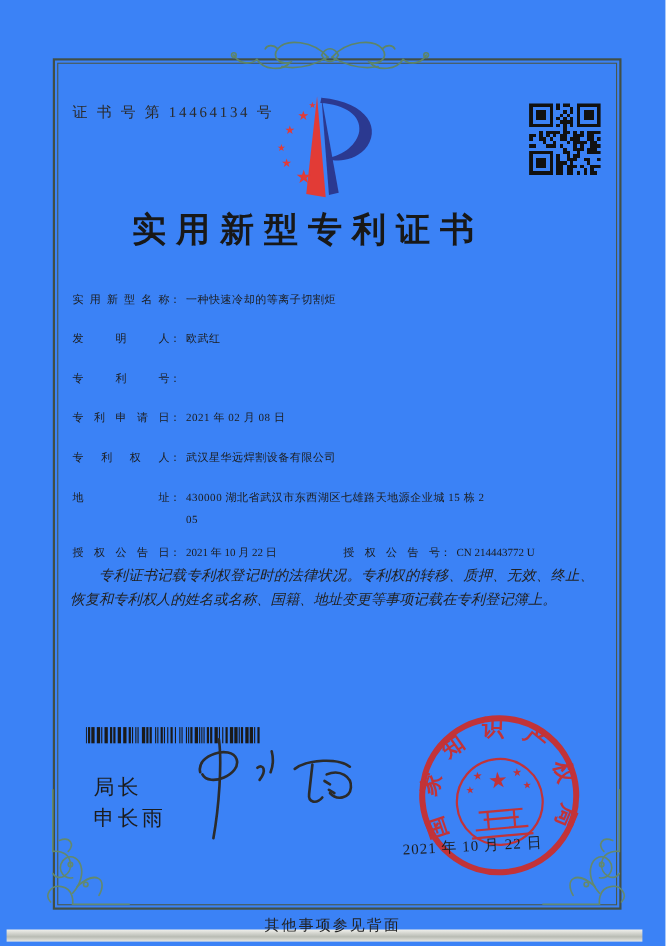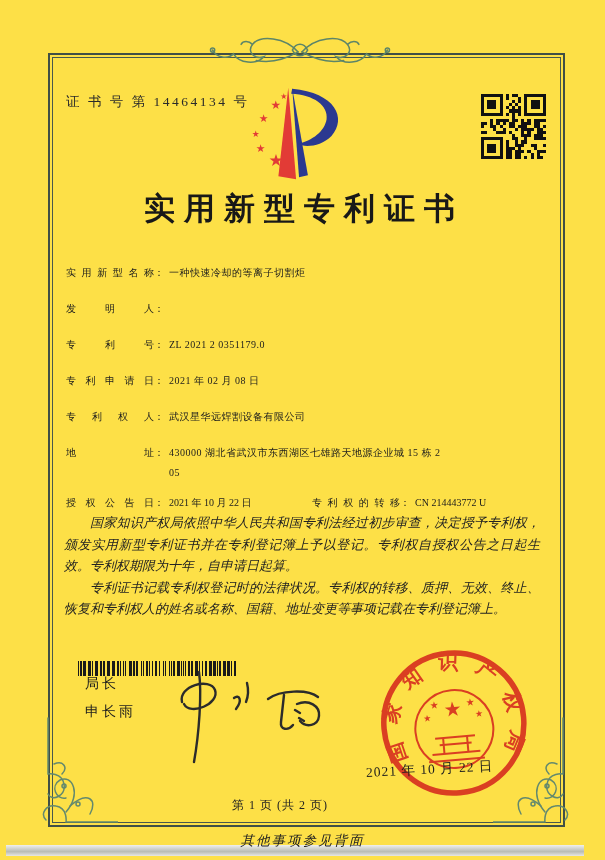--- a/index.html
+++ b/index.html
@@ -1,16 +1,16 @@
 <!DOCTYPE html>
 <html><head>
 <meta charset="utf-8">
 <style>
   html,body{margin:0;padding:0;background:#ffffff;}
-  #page{position:relative;width:605px;height:860px;background:#fde047;overflow:hidden;
+  #page{position:relative;width:605px;height:860px;background:#3b82f6;overflow:hidden;
         font-family:"Liberation Serif","DejaVu Serif",serif;color:#1c1c1c;}
 
   
   .scan-right{position:absolute;left:573px;top:0;width:17px;height:852px;
     background:linear-gradient(to right,#ececе8,#a8aba3 45%,#c9cac4 70%,#f2f2ef);}
   .scan-bottom{position:absolute;left:6px;top:845px;width:578px;height:11px;
     background:linear-gradient(#f0f0ec,#b9bcb4 60%,#e7e7e3);}
 
   
   .frame{position:absolute;left:48px;top:53px;width:513px;height:770px;
@@ -22,48 +22,48 @@
   .orn-bl{left:34px;top:716px;}
   .orn-br{left:493px;top:716px;transform:scaleX(-1);}
 
   .cert-no{position:absolute;left:66px;top:93px;font-size:13.5px;letter-spacing:2.5px;color:#2a2a2a;}
 
   .logo{position:absolute;left:243px;top:84px;}
   .qr{position:absolute;left:481px;top:94px;width:65px;height:65px;}
   .qr svg{shape-rendering:crispEdges;}
 
   .title{position:absolute;left:0;top:188px;width:560px;text-align:center;
-    font-size:31px;font-weight:700;letter-spacing:9px;color:#181818;padding-left:24px;}
+    font-size:31px;font-weight:700;letter-spacing:9px;color:#181818;}
 
   .fields{position:absolute;left:66px;top:263px;width:474px;font-size:10px;}
   .frow{display:flex;margin-bottom:16px;line-height:20px;}
   .flabel{flex:none;width:88px;text-align:justify;text-align-last:justify;}
   .fcolon{flex:none;width:15px;}
   .fvalue{flex:1;white-space:pre-line;letter-spacing:.5px;}
   .frow.addr{margin-bottom:10px;justify-content:space-between;}
   .fgroup{display:flex;flex:none;}
   .fgroup.g1{width:246px;}
 
   .paras{position:absolute;left:64px;top:512px;width:476px;font-size:13px;
     font-style:italic;line-height:21.5px;text-align:justify;color:#222;}
   .paras p{margin:0;text-indent:2em;}
 
   .barcode{position:absolute;left:78px;top:661px;}
 
-  .signatory{position:absolute;left:85px;top:670px;font-size:14px;letter-spacing:3px;line-height:28px;}
+  .signatory{position:absolute;left:85px;top:703px;font-size:19px;letter-spacing:3px;line-height:28px;}
   .signature{position:absolute;left:168px;top:664px;}
 
   .seal{position:absolute;left:363px;top:641px;transform:rotate(-5deg);}
   .seal-date{position:absolute;left:366px;top:760px;width:150px;font-size:13.5px;
     letter-spacing:1px;color:#1d1d1d;transform:rotate(-3deg);}
 
   .page-info{position:absolute;left:0;top:797px;width:560px;text-align:center;
     font-size:12px;letter-spacing:1px;color:#222;}
   .back-note{position:absolute;left:0;top:832px;width:605px;text-align:center;
-    font-size:13.5px;font-style:italic;letter-spacing:2px;color:#222;}
+    font-size:13.5px;letter-spacing:2px;color:#222;}
 </style>
 </head>
 <body>
 
 <div id="page">
 
   <div class="scan-right"></div>
   <div class="scan-bottom"></div>
 
   <div class="frame">
@@ -360,25 +360,25 @@
 
   <div class="fields">
     <div class="frow">
       <span class="flabel">实用新型名称</span>
         <span class="fcolon">：</span>
         <span class="fvalue">一种快速冷却的等离子切割炬</span>
     </div>
     <div class="frow">
       <span class="flabel">发明人</span>
         <span class="fcolon">：</span>
+        <span class="fvalue">欧武红</span>
     </div>
     <div class="frow">
       <span class="flabel">专利号</span>
         <span class="fcolon">：</span>
-        <span class="fvalue">ZL 2021 2 0351179.0</span>
     </div>
     <div class="frow">
       <span class="flabel">专利申请日</span>
         <span class="fcolon">：</span>
         <span class="fvalue">2021 年 02 月 08 日</span>
     </div>
     <div class="frow">
       <span class="flabel">专利权人</span>
         <span class="fcolon">：</span>
         <span class="fvalue">武汉星华远焊割设备有限公司</span>
@@ -389,29 +389,28 @@
         <span class="fvalue">430000  湖北省武汉市东西湖区七雄路天地源企业城 15 栋 2
 05</span>
     </div>
     <div class="frow">
       <span class="fgroup g1">
         <span class="flabel">授权公告日</span>
           <span class="fcolon">：</span>
           <span>2021 年 10 月 22 日</span>
       </span>
       <span class="fgroup">
-        <span class="flabel">专利权的转移</span>
+        <span class="flabel">授权公告号</span>
           <span class="fcolon">：</span>
           <span>CN 214443772 U</span>
       </span>
     </div>
   </div>
 
   <div class="paras">
-    <p>国家知识产权局依照中华人民共和国专利法经过初步审查，决定授予专利权，颁发实用新型专利证书并在专利登记簿上予以登记。专利权自授权公告之日起生效。专利权期限为十年，自申请日起算。</p>
     <p>专利证书记载专利权登记时的法律状况。专利权的转移、质押、无效、终止、恢复和专利权人的姓名或名称、国籍、地址变更等事项记载在专利登记簿上。</p>
   </div>
 
   <div class="barcode">
     <svg id="barcode-svg" width="160" height="15">
         <rect x="0" y="0" width="1" height="15" fill="#1a1a1a"></rect>
         <rect x="2" y="0" width="2" height="15" fill="#1a1a1a"></rect>
         <rect x="5" y="0" width="3" height="15" fill="#1a1a1a"></rect>
         <rect x="10" y="0" width="3" height="15" fill="#1a1a1a"></rect>
         <rect x="14" y="0" width="1" height="15" fill="#1a1a1a"></rect>
@@ -501,16 +500,15 @@
           <path d="M75,103 h32"></path>
         <path d="M79,96 v16"></path>
           <path d="M103,96 v16"></path>
         <path d="M67,112 h48"></path>
           <path d="M63,119 h56"></path>
       </g>
     </g>
   </svg>
   <div class="seal-date">2021 年 10 月 22 日</div>
 
-  <div class="page-info">第 1 页 (共 2 页)</div>
   <div class="back-note">其他事项参见背面</div>
 
 </div>
 
 </body></html>

